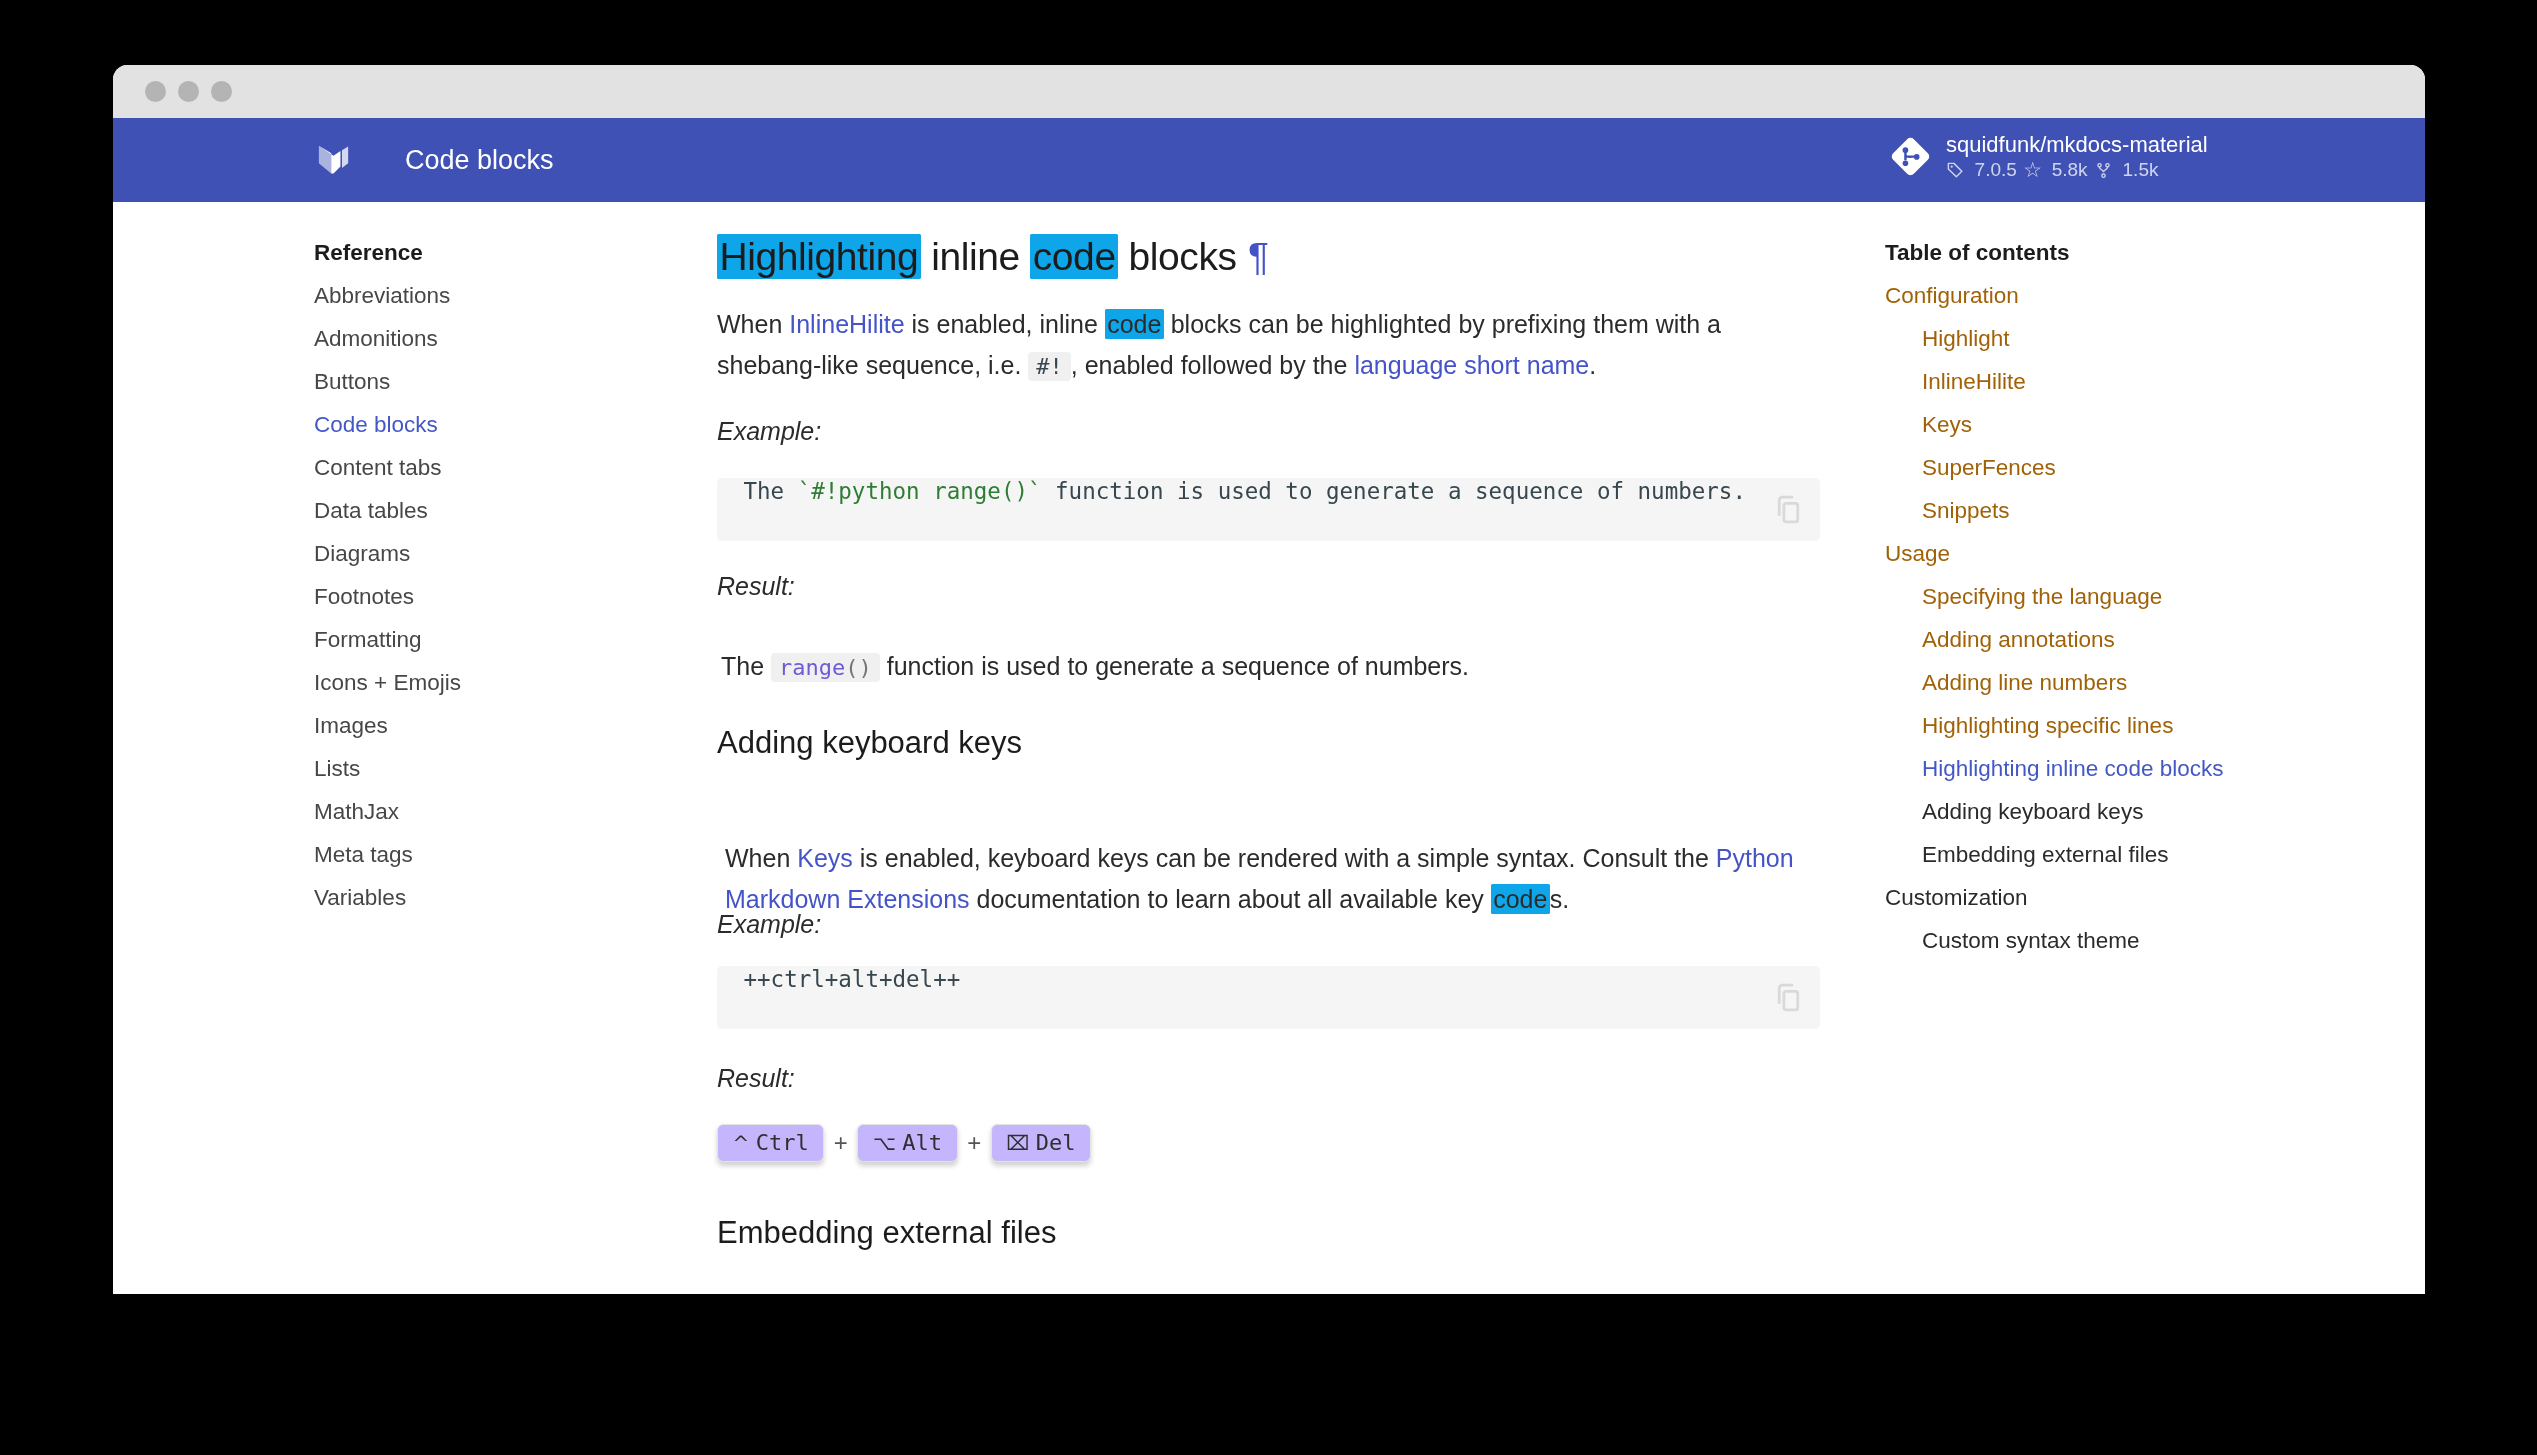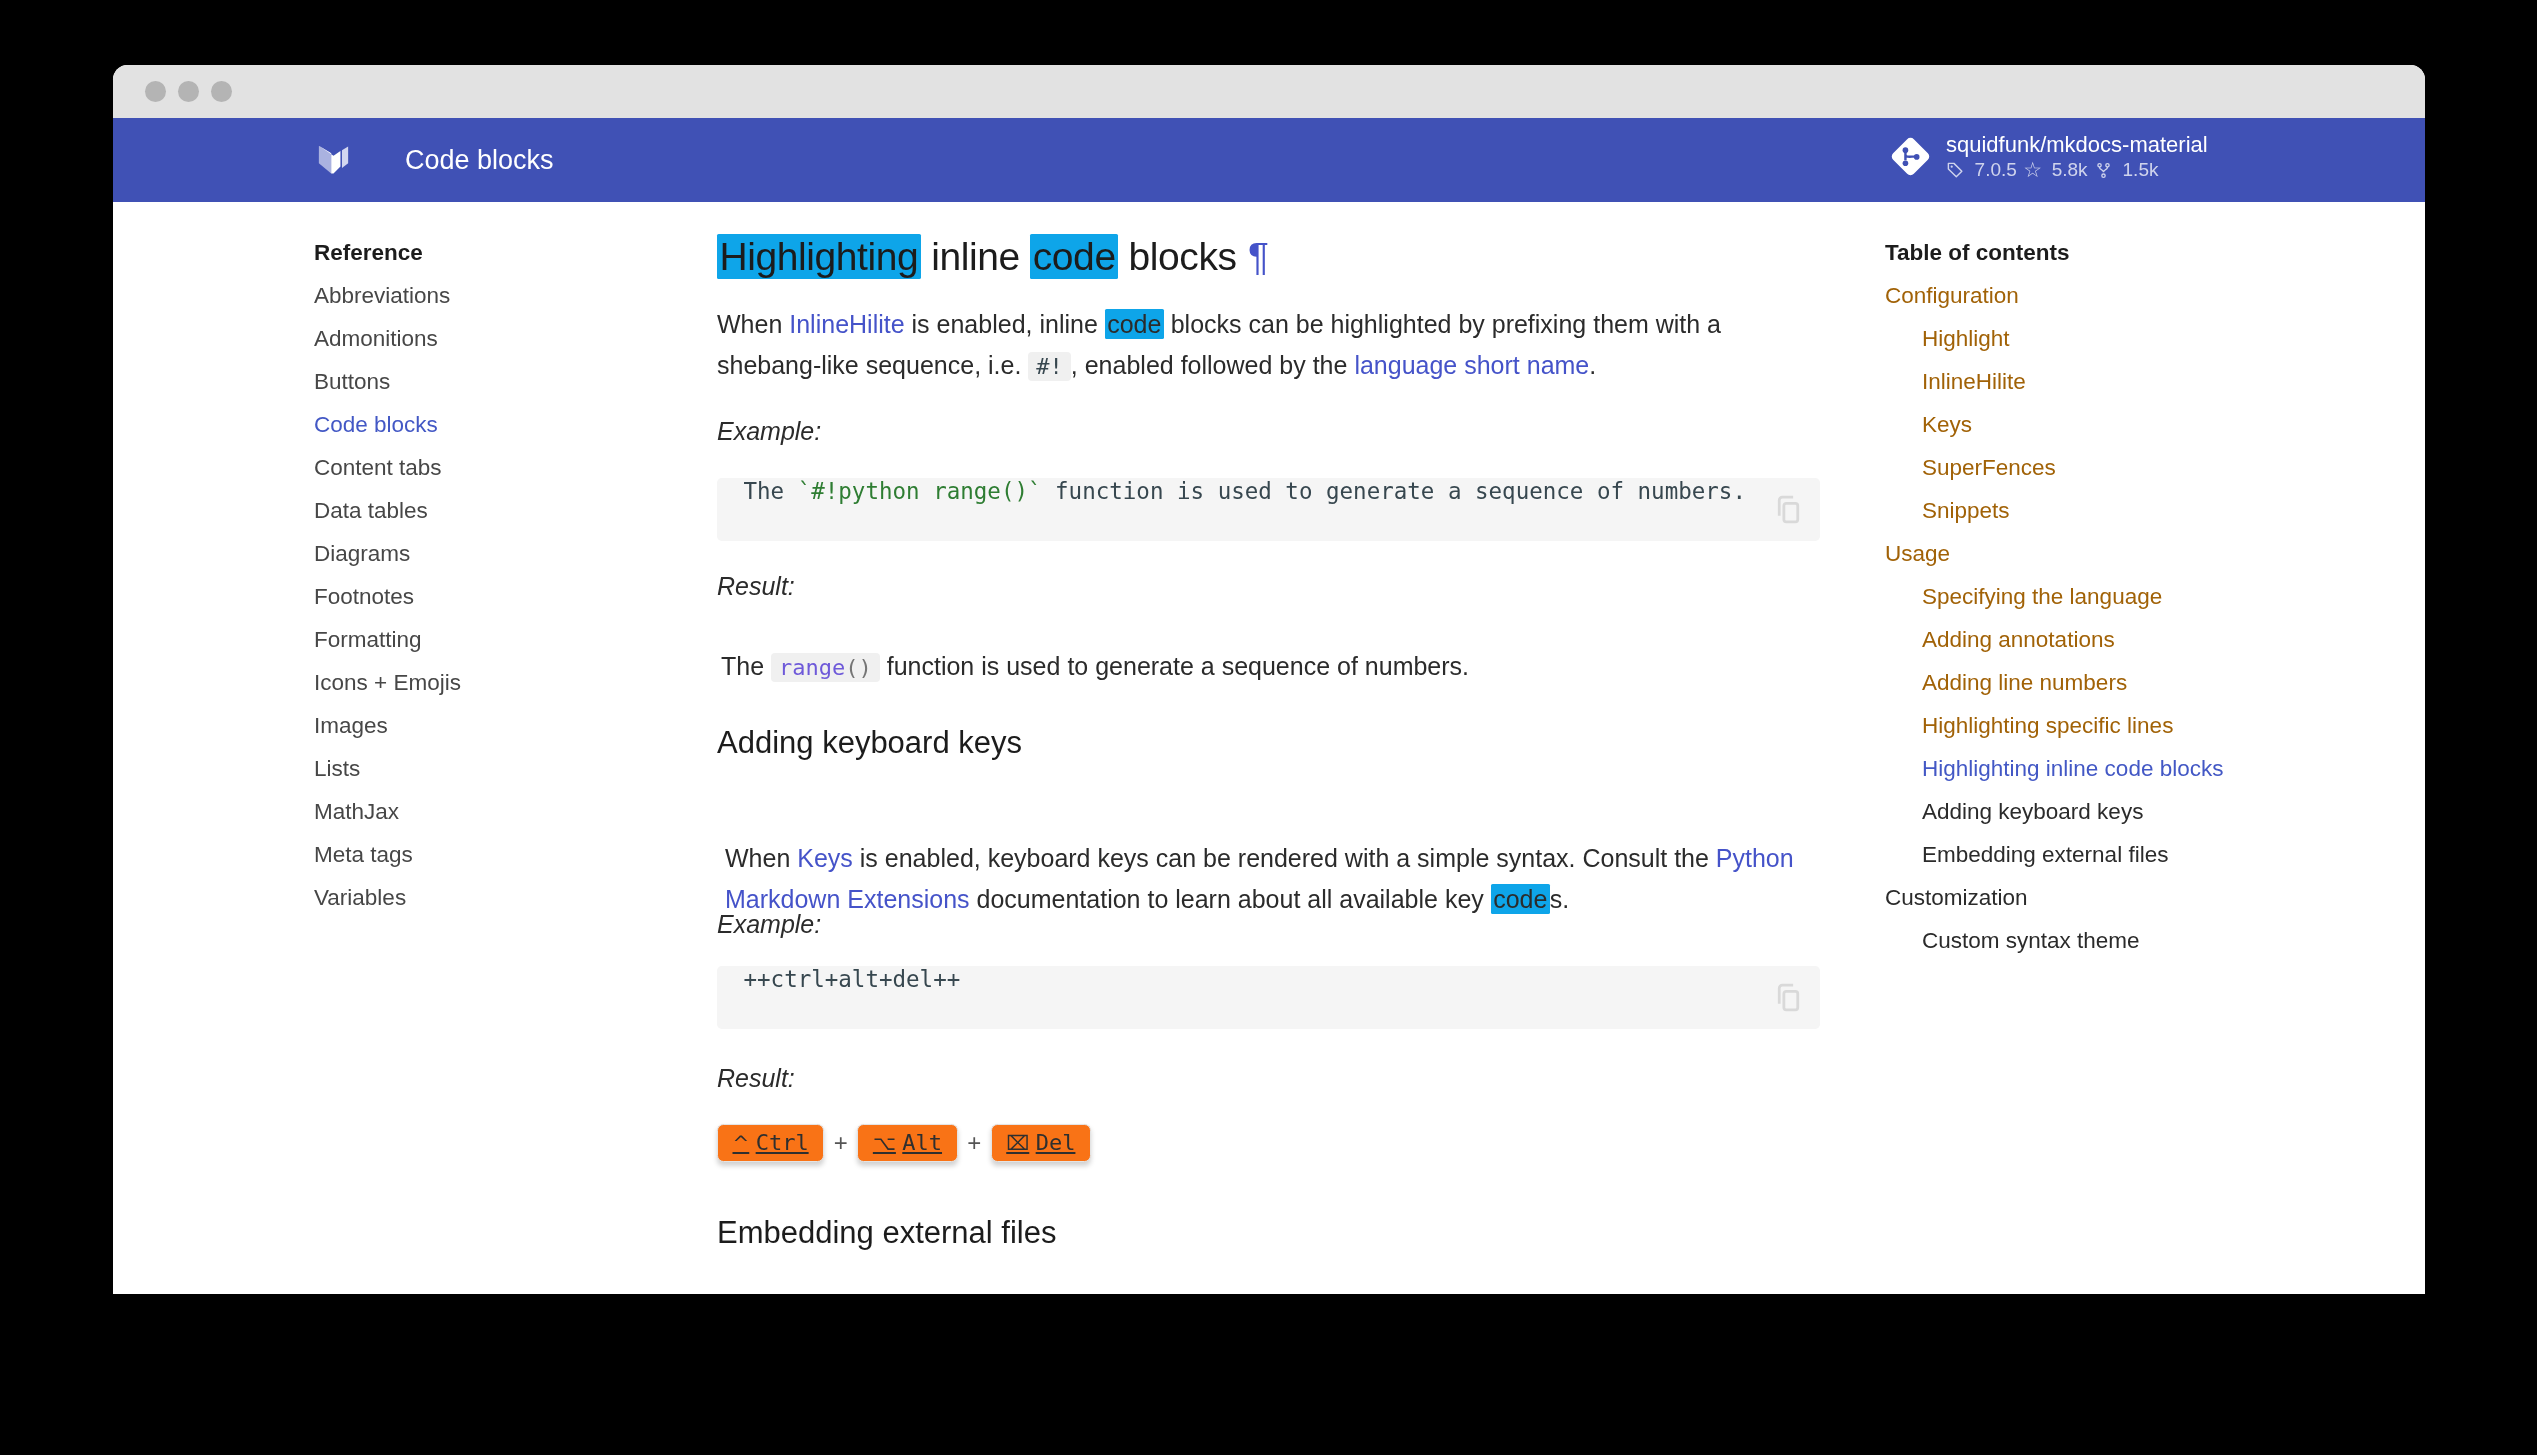--- a/index.html
+++ b/index.html
@@ -52,23 +52,23 @@
              align-items:flex-start;font-family:"DejaVu Sans Mono","Liberation Mono",monospace;
              font-size:22.5px;color:#37474f;}
   .codeblock .ctext{margin-left:26.5px;white-space:pre;}
   .cgreen{color:#2e7d32;}
   .copybtn{position:absolute;right:13px;top:13px;width:37px;height:37px;cursor:pointer;}
   .chip{background:#f0f0f0;border-radius:4px;padding:2.4px 8px;
         font-family:"DejaVu Sans Mono","Liberation Mono",monospace;font-size:22px;color:#37474f;}
   .chip .fname{color:#6e59d9;}
   .chip .fparen{color:#757575;}
   .kbdrow{display:flex;align-items:center;}
-  kbd{display:inline-block;background:#f97316;border:0.8px solid #e4e4e4;border-radius:6.4px;
+  kbd{display:inline-block;background:#c4b5fd;border:0.8px solid #e4e4e4;border-radius:6.4px;
       box-shadow:0 3.2px 4.8px rgba(0,0,0,0.18);padding:4.8px 14.5px 6.4px 14.5px;
-      font-family:"DejaVu Sans Mono","Liberation Mono",monospace;font-size:22px;color:#2f2f2f;text-decoration:underline;}
+      font-family:"DejaVu Sans Mono","Liberation Mono",monospace;font-size:22px;color:#2f2f2f;}
   kbd .sym{font-family:"DejaVu Sans","Liberation Sans",sans-serif;margin-right:6.4px;font-size:20px;}
   .ksep{margin:0 9.6px;font-size:24px;color:#555;}
 </style>
 </head>
 <body>
 
 <div id="stage">
   <div id="window">
 
     <div class="titlebar">

